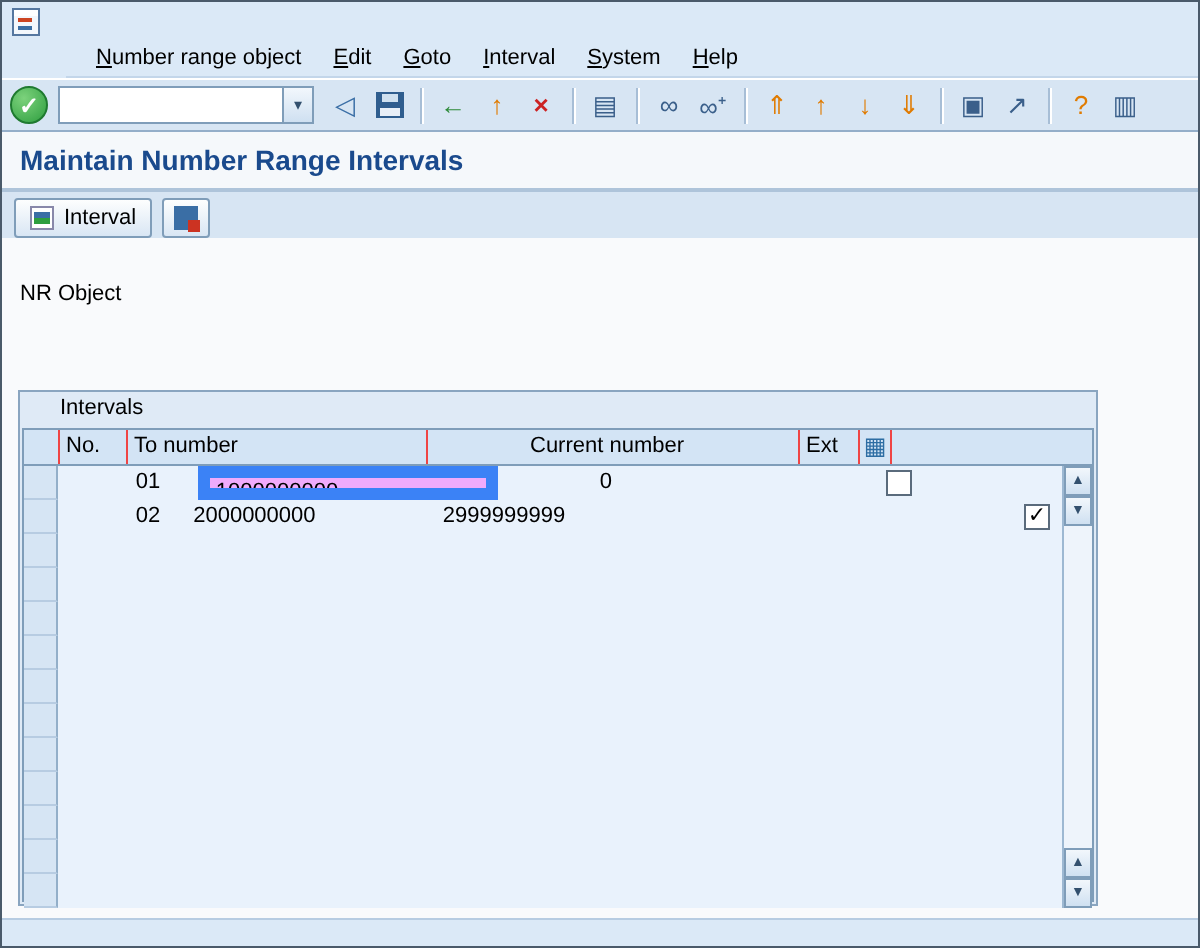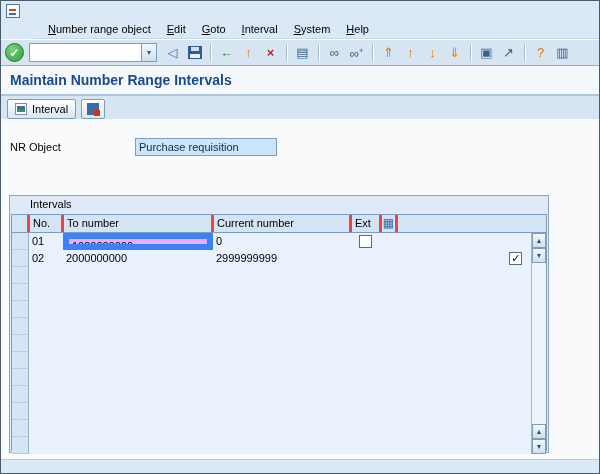--- a/index.html
+++ b/index.html
@@ -46,28 +46,28 @@
   
   .content { position:absolute; top:118px; bottom:14px; left:0; right:0; background:#f9fafc; }
   .nr-label { position:absolute; left:9px; top:22px; font-size:11px; color:#000; }
   .nr-field { position:absolute; left:134px; top:19px; width:142px; height:18px; background:#cde5fa; border:1px solid #7f9db9; font-size:11px; color:#102a43; line-height:16px; padding:0 3px; }
 
   
   .table-group { position:absolute; left:8px; top:76px; width:540px; height:258px; border:1px solid #8aa5c0; background:#dfeaf6; }
   .group-label { height:17px; font-size:11px; color:#000; padding:2px 0 0 20px; }
   .tbl { position:absolute; left:1px; right:1px; top:18px; bottom:1px; border:1px solid #7f9db9; background:#e9f2fc; display:flex; flex-direction:column; }
   .thead { display:flex; height:18px; background:#d3e4f5; border-bottom:1px solid #7f9db9; }
-  .th { font-size:11px; color:#000; line-height:17px; padding-left:3px; border-right:3px solid #ef4444; overflow:hidden; white-space:nowrap; }
-  .w-sel { width:18px; } .w-no { width:34px; } .w-from { width:150px; } .w-to { width:150px; } .w-cur { width:138px; } .w-ext { width:30px; } .w-cfg { width:16px; padding:0; }
+  .th { font-size:11px; color:#000; line-height:17px; padding-left:3px; border-right:1px solid #ef4444; overflow:hidden; white-space:nowrap; }
+  .w-sel { width:18px; } .w-no { width:34px; } .w-from { width:150px; } .w-to { width:150px; } .w-cur { width:138px;margin-left:48px; } .w-ext { width:30px; } .w-cfg { width:16px; padding:0; }
   .grid-ic { font-size:12px; color:#2d6da3; display:block; text-align:center; line-height:17px; }
   .tbody { flex:1; display:flex; }
   .sel-col { width:18px; display:flex; flex-direction:column; }
   .sel-cell { height:17px; background:#d6e5f4; border-bottom:1px solid #b7cce2; border-right:1px solid #93afc9; }
   .rows-area { width:502px; position:relative; background:#e9f2fc; }
-  .trow { display:flex; height:17px; }
+  .trow { display:flex; height:17px;padding-left:36px; }
   .td { font-size:11px; color:#000; line-height:17px; padding-left:3px; overflow:hidden; white-space:nowrap; }
   .td.focused { background:#f0abfc; border:6px solid #3b82f6; line-height:15px; }
   .td.c-ext { display:flex; align-items:center; justify-content:center; padding:0; }
   .checkbox { width:13px; height:13px; background:#fff; border:1px solid #5a6b7c; font-size:11px; line-height:11px; text-align:center; color:#000; display:inline-block; }
   .vscroll { width:16px; display:flex; flex-direction:column; border-left:1px solid #9db8d2; }
   .sbtn { height:15px; background:linear-gradient(#f2f7fc,#cfe0f1); border:1px solid #7f9db9; font-size:7px; color:#33506e; display:flex; align-items:center; justify-content:center; }
   .strack { flex:1; background:#eef4fb; }
 
   
   .statusbar { position:absolute; left:0; right:0; bottom:0; height:14px; background:#dbe9f7; border-top:1px solid #b7cce2; font-size:10px; }
@@ -131,21 +131,20 @@
       <span class="int-ic"></span>
       <span>Interval</span>
     </button>
     <button class="btn icon-only">
       <span class="chg-ic"></span>
     </button>
   </div>
 
   <div class="content">
     <span class="nr-label">NR Object</span>
-    <div class="nr-field">Purchase requisition</div>
 
     <div class="table-group">
       <div class="group-label">Intervals</div>
       <div class="tbl">
         <div class="thead">
           <div class="th w-sel"></div>
           <div class="th w-no">No.</div>
           <div class="th w-to">To number</div>
           <div class="th w-cur">Current number</div>
           <div class="th w-ext">Ext</div>

